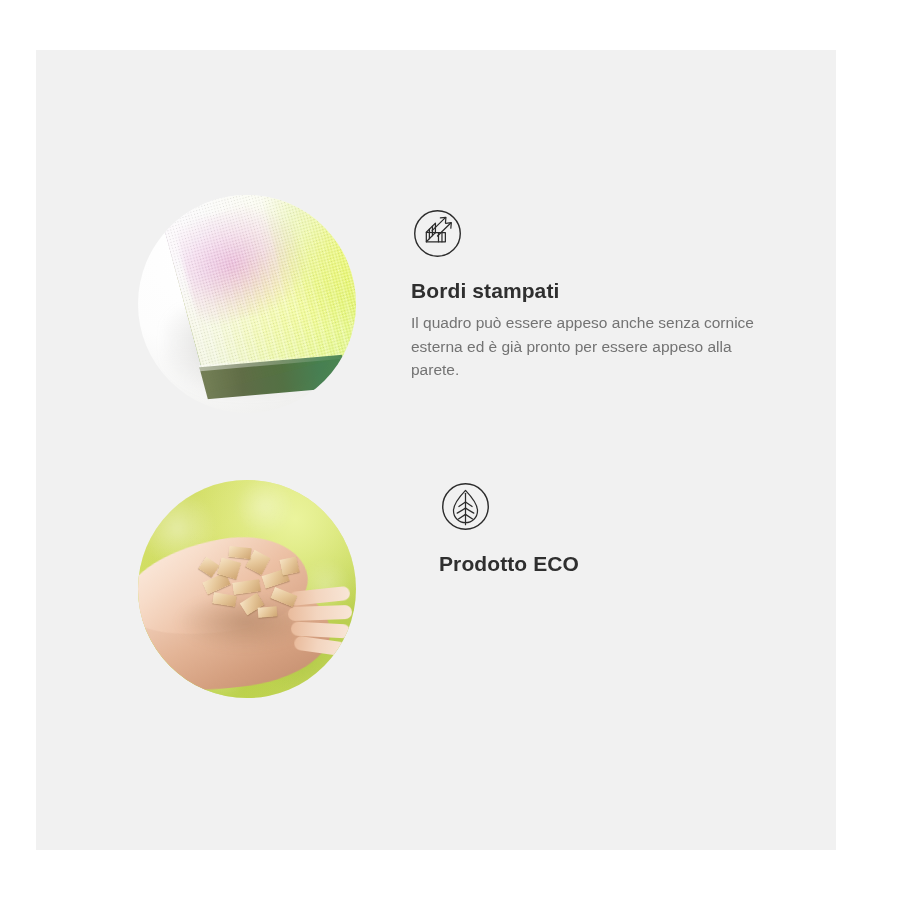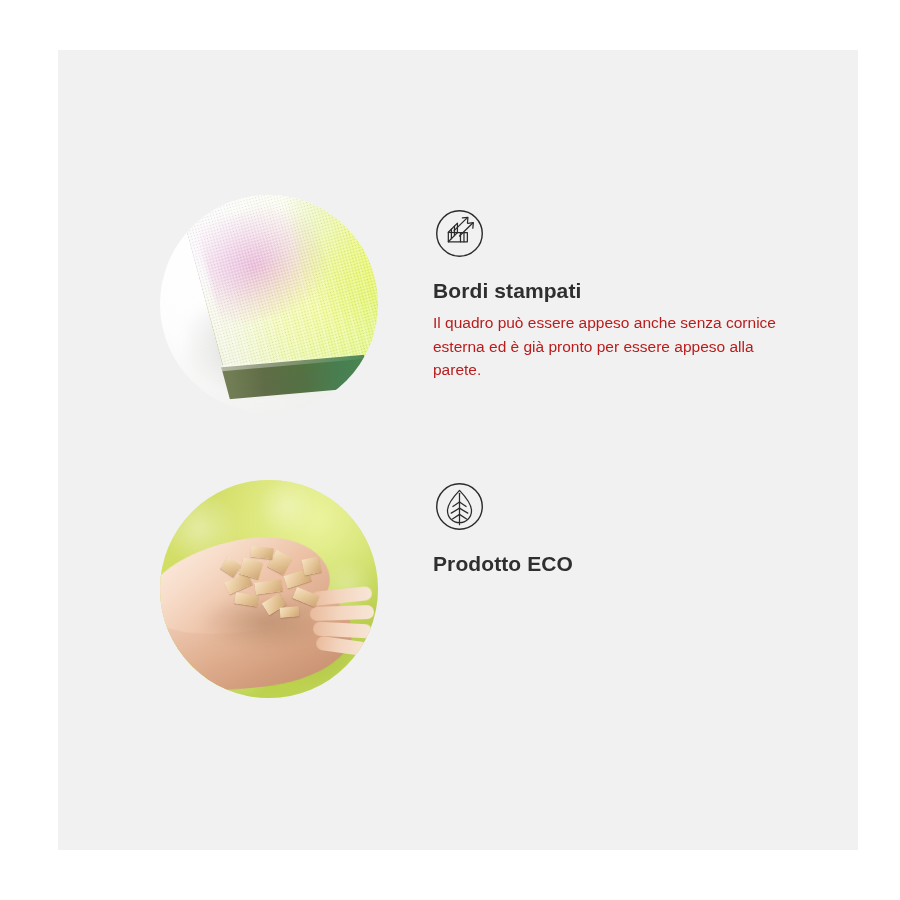--- a/index.html
+++ b/index.html
@@ -11,21 +11,21 @@
     position: relative;
     width: 900px;
     height: 900px;
     background: #ffffff;
     overflow: hidden;
     font-family: "Liberation Sans", "DejaVu Sans", sans-serif;
   }
   
   #content-panel {
     position: absolute;
-    left: 58px;
+    left: 36px;
     top: 50px;
     width: 800px;
     height: 800px;
     background: #f1f1f1;
   }
 
   .feature-row {
     position: absolute;
     left: 0;
     width: 800px;
@@ -239,41 +239,41 @@
     filter: blur(4px);
   }
 
   
   .feature-text {
     position: absolute;
     left: 375px;
     width: 390px;
   }
   #feature-text-1 { top: 12px; }
-  #feature-text-2 { top: 0px; }
+  #feature-text-2 { top: 0px; margin-left: 28px; }
 
   .feature-icon {
     width: 53px;
     height: 53px;
     display: block;
     margin-bottom: 18px;
   }
   .feature-title {
     margin: 0 0 7px 0;
     font-size: 21px;
     font-weight: 600;
     color: #2f2f2f;
     letter-spacing: .1px;
     line-height: 1.25;
   }
   .feature-desc {
     margin: 0;
     font-size: 15.5px;
     line-height: 1.5;
-    color: #b91c1c;
+    color: #737373;
     max-width: 370px;
   }
 </style>
 </head>
 <body>
 
 <div id="page">
   <div id="content-panel">
 
     <div class="feature-row" id="feature-row-1">

